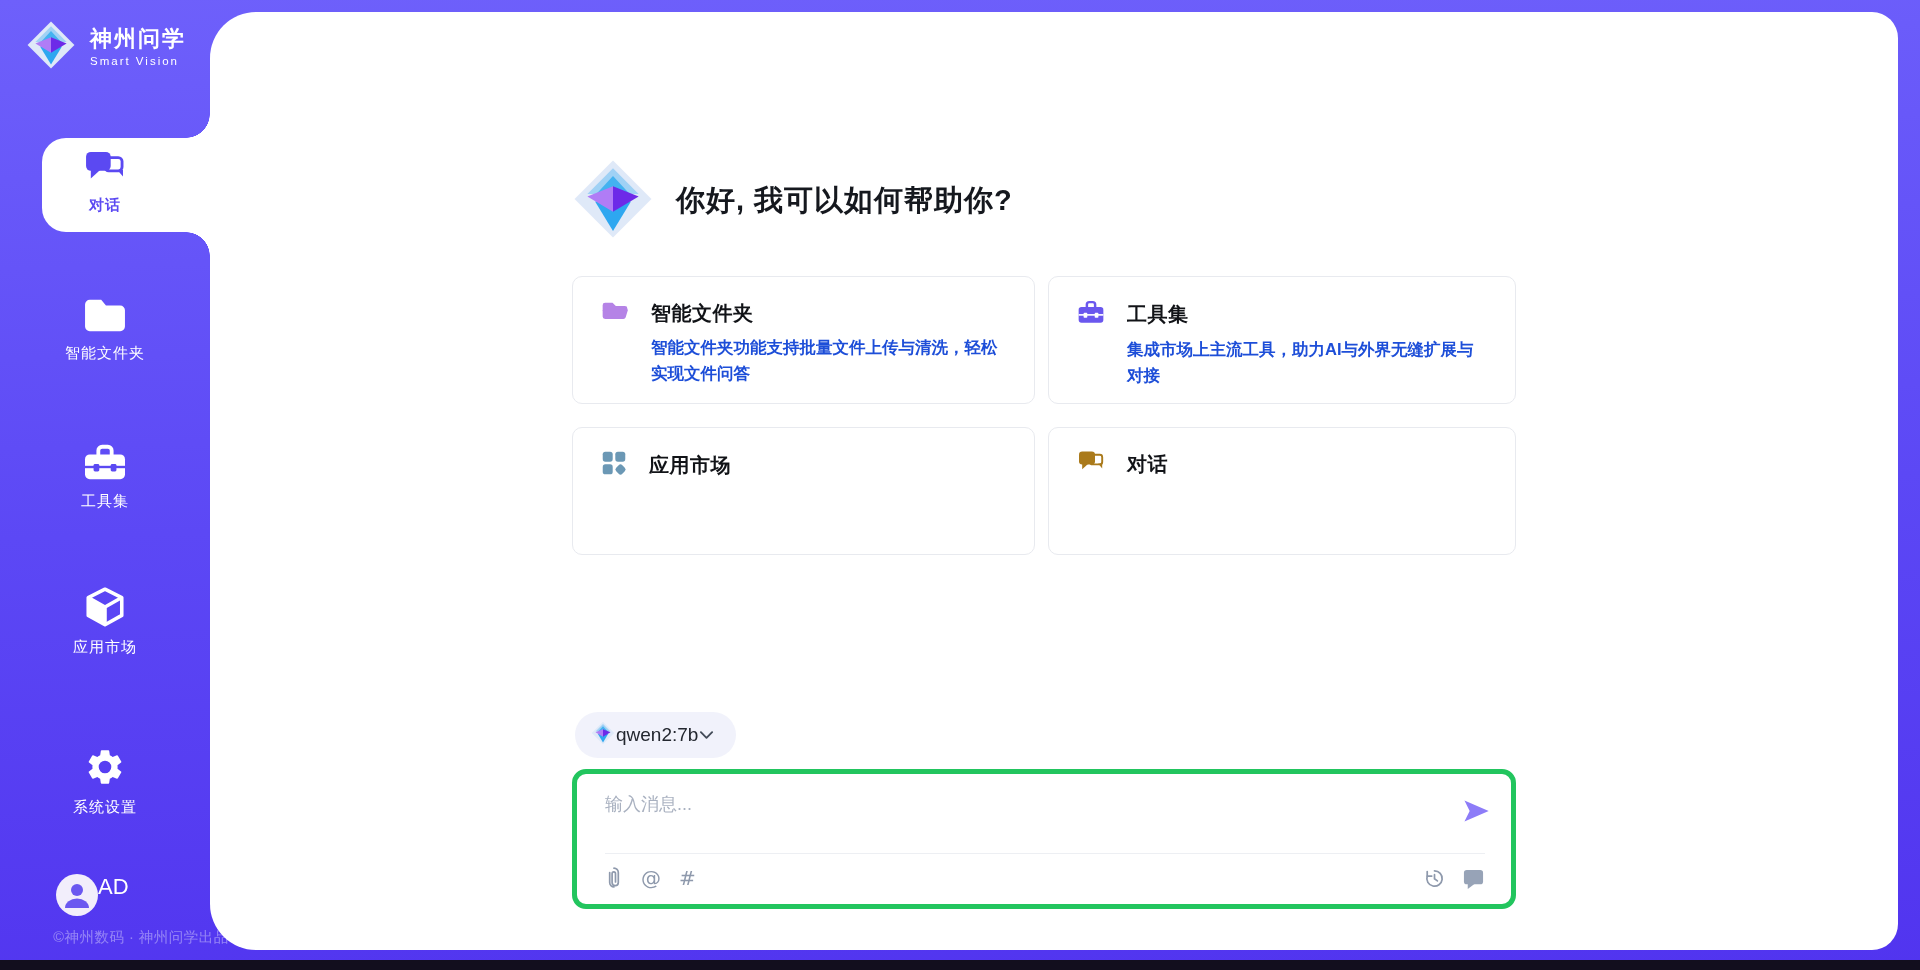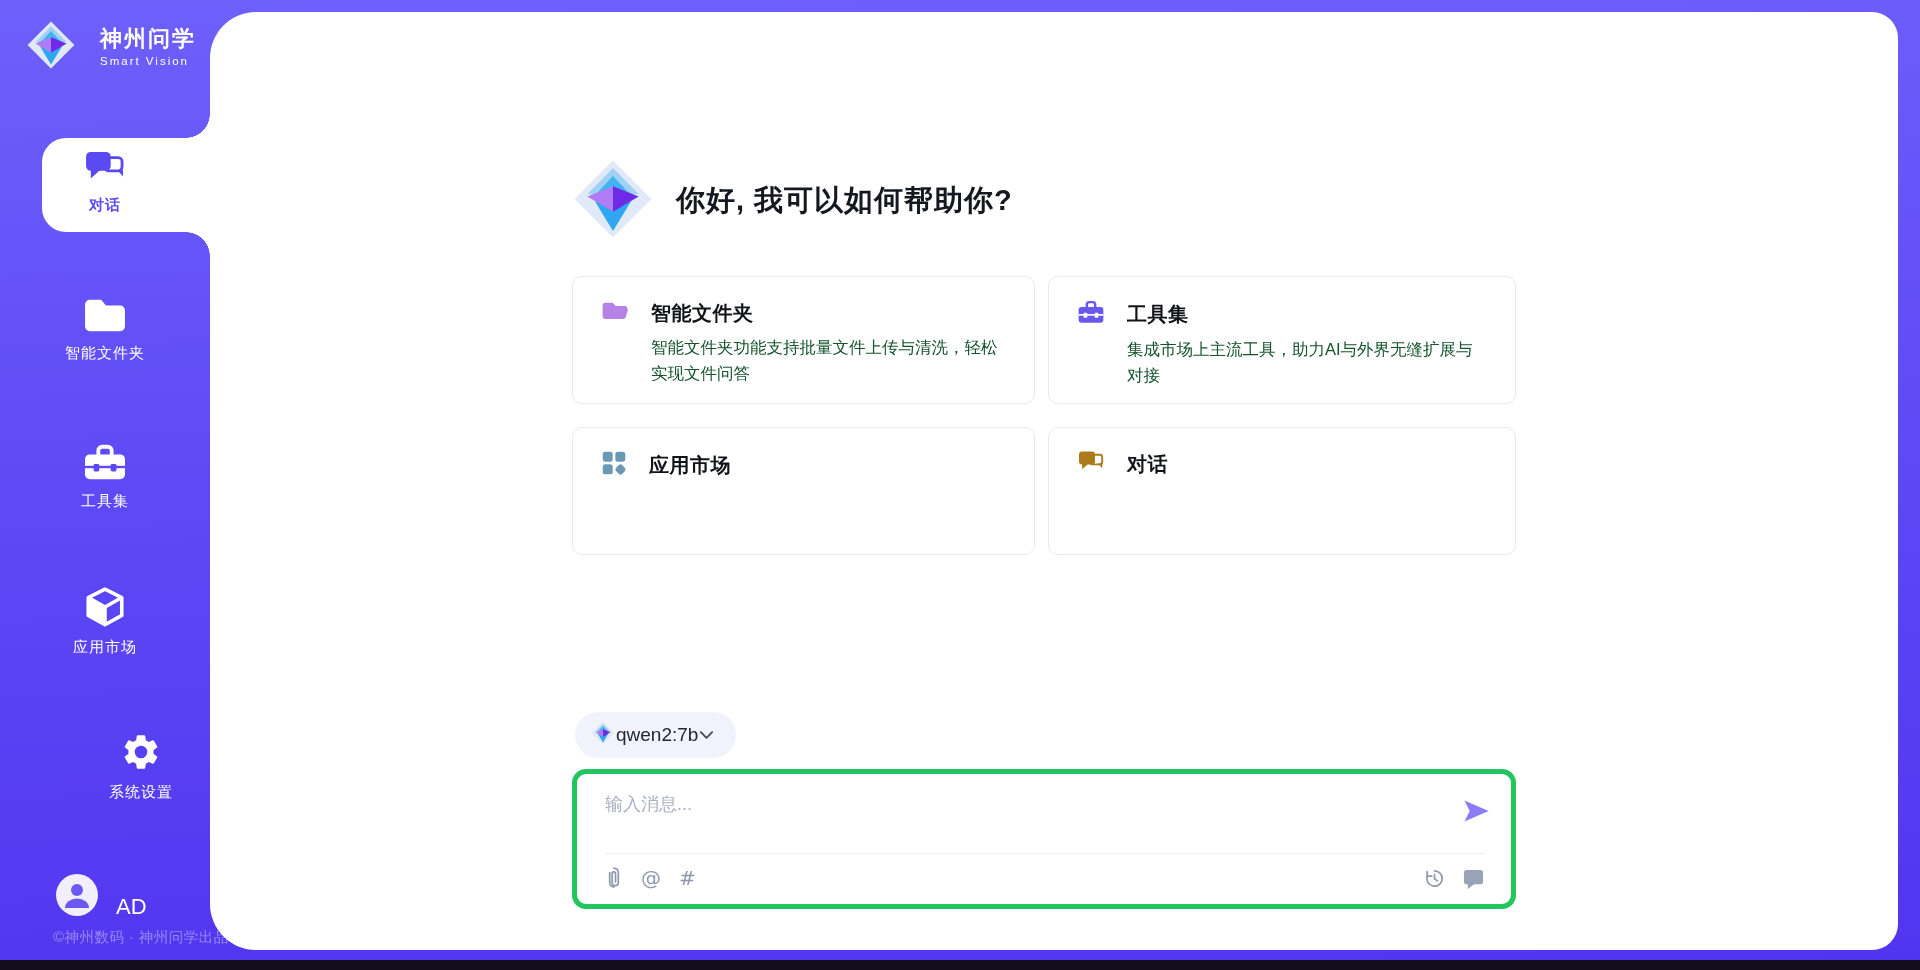--- a/index.html
+++ b/index.html
@@ -7,53 +7,53 @@
   .screen { position:relative; width:1920px; height:970px; overflow:hidden;
             background:linear-gradient(178deg,#6e60fb 0%,#5c48f5 52%,#5134ef 100%); }
   .bottom-dark { position:absolute; left:0; bottom:0; width:100%; height:10px; background:#120e1e; z-index:9; }
 
   
   .panel { position:absolute; left:210px; top:12px; width:1688px; height:938px;
            background:#ffffff; border-radius:46px 26px 26px 46px; }
 
   
   .sidebar { position:absolute; left:0; top:0; width:210px; height:100%; color:#fff; }
-  .brand { position:absolute; left:26px; top:20px; display:flex; align-items:center; gap:24px; }
+  .brand { position:absolute; left:26px; top:20px; display:flex; align-items:center; gap:14px; }
   .brand-title { font-size:22px; font-weight:bold; letter-spacing:2px; line-height:1.1; }
   .brand-sub { font-size:11.5px; letter-spacing:2px; margin-top:3px; }
 
   .active-tab { position:absolute; left:42px; top:138px; width:168px; height:94px;
                 background:#fff; border-radius:24px 0 0 24px; }
   .tab-corner-top { position:absolute; left:186px; top:114px; width:24px; height:24px;
                 background:radial-gradient(circle at 0 0, rgba(255,255,255,0) 23.5px, #fff 24px); }
   .tab-corner-bottom { position:absolute; left:186px; top:232px; width:24px; height:24px;
                 background:radial-gradient(circle at 0 100%, rgba(255,255,255,0) 23.5px, #fff 24px); }
 
   .nav-item { position:absolute; left:0; width:210px; text-align:center; cursor:pointer; }
   .nav-item .nav-label { display:block; margin-top:6px; font-size:15px; letter-spacing:1px; color:#fff; }
   .nav-item.active .nav-label { color:#5b49f2; font-weight:bold; }
-  .ni-1 { top:150px; } .ni-2 { top:296px; } .ni-3 { top:442px; } .ni-4 { top:586px; } .ni-5 { top:731px;margin-left:36px; }
-
-  .user-row { position:absolute; left:56px; top:874px; display:flex; align-items:flex-end; gap:18px; cursor:pointer; }
+  .ni-1 { top:150px; } .ni-2 { top:296px; } .ni-3 { top:442px; } .ni-4 { top:586px; } .ni-5 { top:746px; }
+
+  .user-row { position:absolute; left:56px; top:874px; display:flex; align-items:flex-start; cursor:pointer; }
   .user-name { font-size:22px; color:#fff; }
   .side-footer { position:absolute; left:0; top:928px; width:210px; text-align:center;
                  font-size:14.5px; color:rgba(255,255,255,0.38); letter-spacing:0.5px;margin-left:36px; }
 
   
   .hero { position:absolute; left:362px; top:146px; display:flex; align-items:center; gap:22px; }
   .hero-title { font-size:29px; font-weight:bold; color:#15181e; letter-spacing:1px; }
 
   
   .cards { position:absolute; left:362px; top:264px; width:946px;
            display:grid; grid-template-columns:463px 468px; column-gap:13px; row-gap:23px; }
   .card { height:128px; background:#fff; border:1px solid #e8eaef; border-radius:10px;
           padding:22px 28px; cursor:pointer; }
   .card-head { display:flex; align-items:center; gap:22px; }
   .card-title { font-size:20px; font-weight:bold; color:#111317; letter-spacing:0.5px; }
-  .card-desc { margin:8px 0 0 50px; font-size:16.5px; line-height:1.55; color:#14532d; }
+  .card-desc { margin:8px 0 0 50px; font-size:16.5px; line-height:1.55; color:#1d4ed8;font-weight:bold; }
 
   
   .model-pill { position:absolute; left:365px; top:700px; height:46px;
                 display:inline-flex; align-items:center; gap:1px; padding:0 22px 0 16px;
                 background:#f1f2fb; border-radius:24px; cursor:pointer; }
   .model-name { font-size:19px; color:#23272f; }
 
   
   .composer { position:absolute; left:362px; top:757px; width:944px; height:140px;
               background:#fff; border:5px solid #22c55e; border-radius:14px; }

